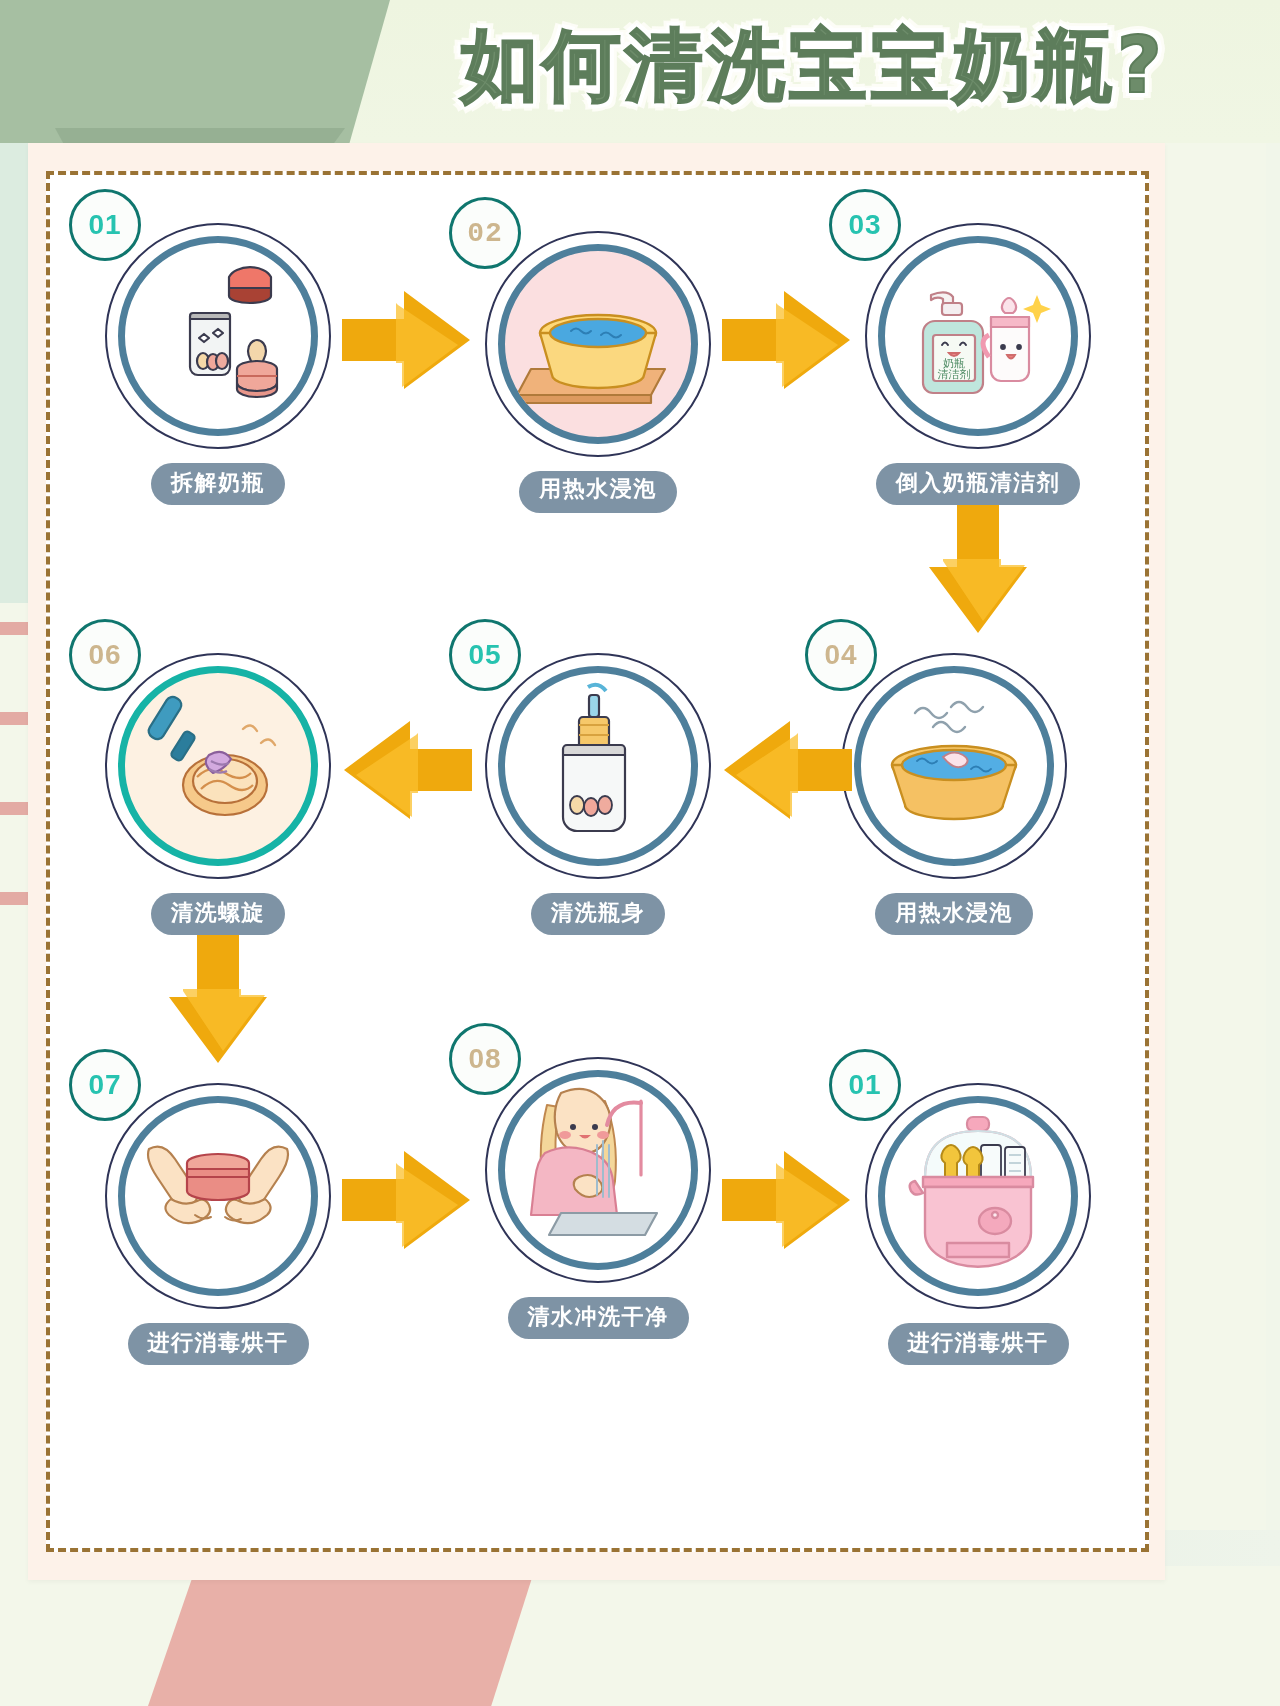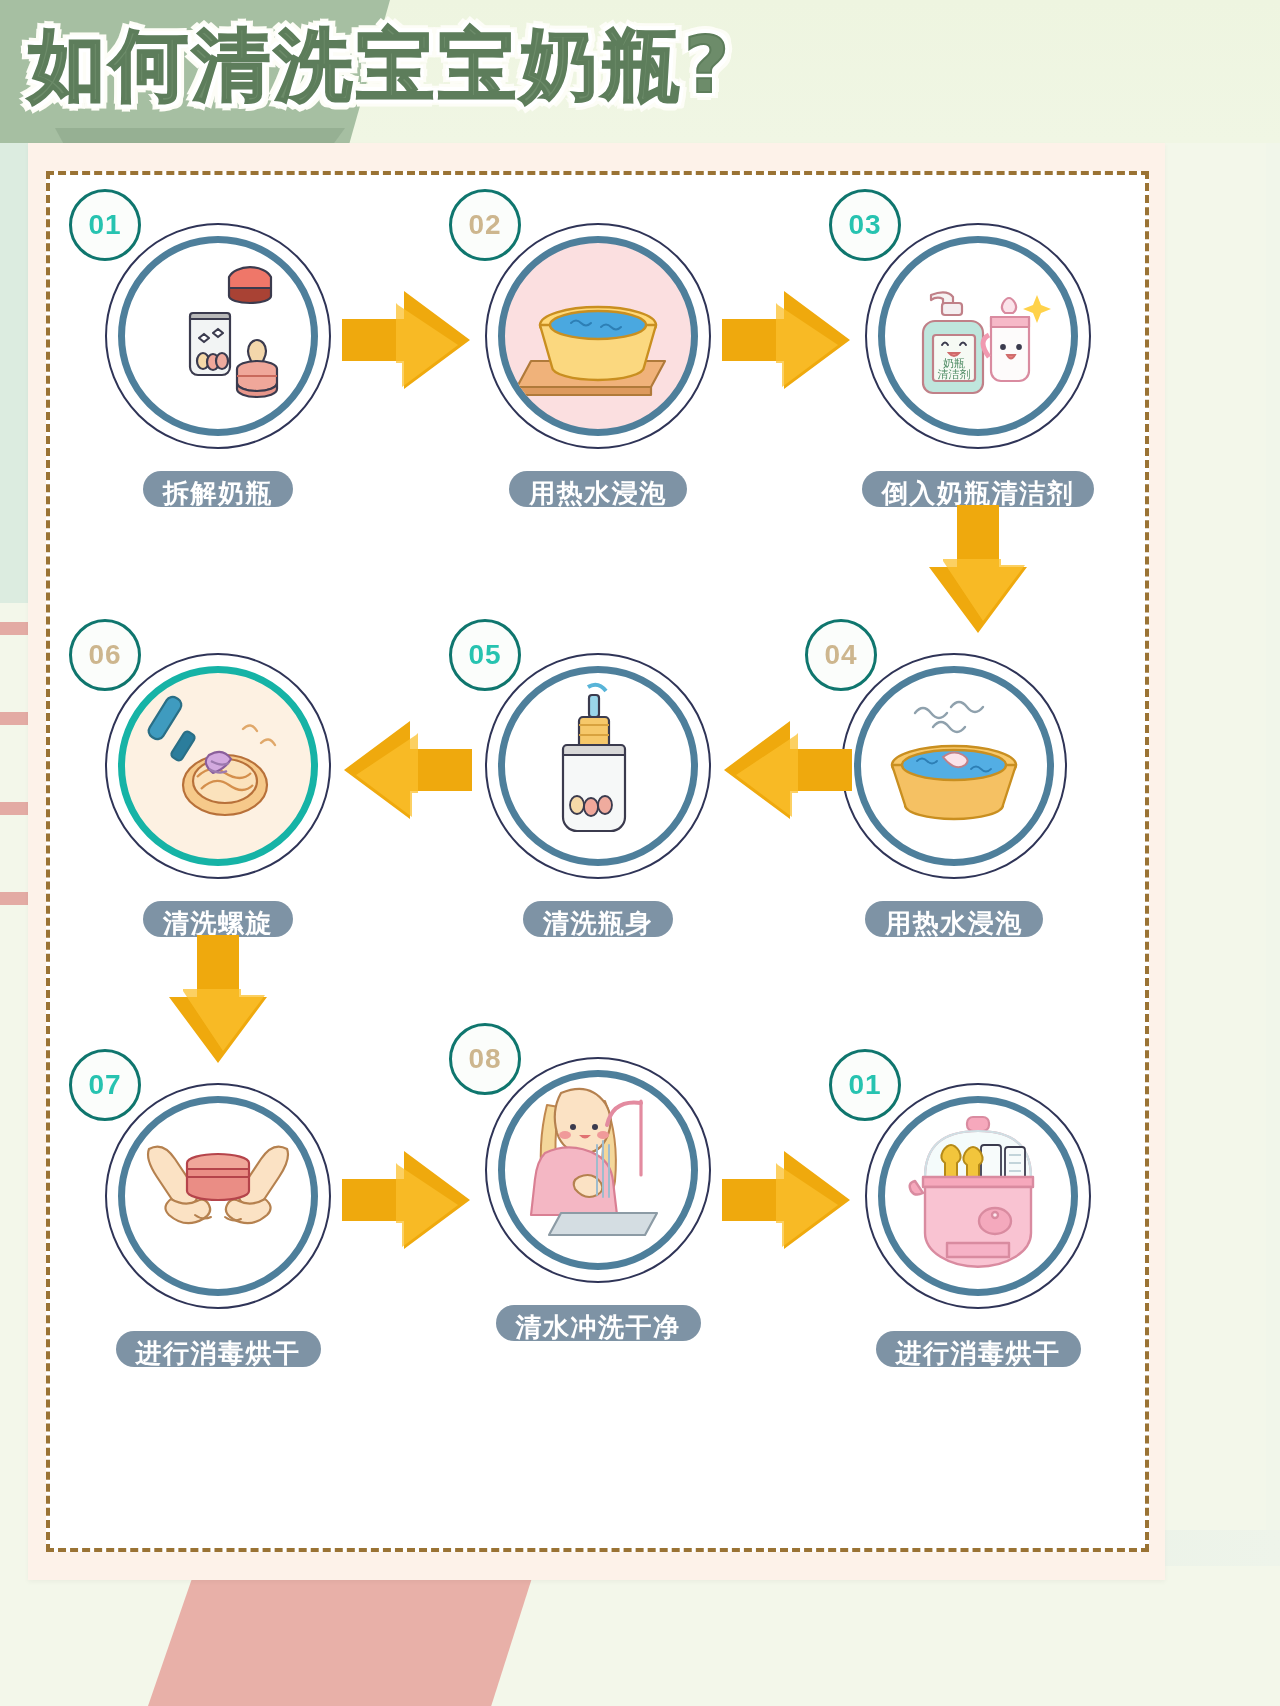--- a/index.html
+++ b/index.html
@@ -90,21 +90,21 @@
     right: 0; top: 143px;
     width: 14px; height: 1420px;
     background: #f1f6ea;
   }
 
   
   .title-wrap {
     position: absolute;
     left: 0; top: 8px;
     width: 1180px;
-    text-align: left;
+    text-align: right;
     z-index: 6;
     padding-left: 14px;
   }
   .title {
     display: inline-block;
     font-family: "DejaVu Sans", "Liberation Sans", sans-serif;
     font-size: 78px;
     font-weight: bold;
     letter-spacing: 4px;
     color: #6d8c6a;
@@ -195,25 +195,25 @@
   .ring.cream-fill { background: #fdf1e2; }
 
   .art {
     position: absolute;
     left: 0; top: 0;
     width: 186px; height: 186px;
   }
 
   .label {
     display: inline-block;
-    margin-top: 22px;
-    padding: 9px 20px 1px;
+    margin-top: 14px;
+    padding: 9px 20px 11px;
     background: #7e93a5;
     color: #ffffff;
-    font-size: 26px;
+    font-size: 22px;
     font-weight: bold;
     letter-spacing: 1.5px;
     border-radius: 22px;
     white-space: nowrap;
     line-height: 1;
   }
 
   
   .arrow { position: absolute; }
   .arrow svg { display: block; }
@@ -271,21 +271,21 @@
         <path d="M112 133 h40" stroke="#c9695c" fill="none"></path>
         <path d="M112 140 a20 8 0 0 0 40 0 v6 a20 8 0 0 1 -40 0z" fill="#e8968a"></path>
       </g>
     </svg>
           </div>
         </div>
       </div>
       <div class="badge teal">01</div>
     </div>
     <div class="label">拆解奶瓶</div></div>
-          <div class="step" style="left: 420px; top: 48px;">
+          <div class="step" style="left: 420px; top: 56px; font-family: Liberation Mono, monospace;">
     <div class="circle-zone">
       <div class="circle">
         <div class="ring  pink-fill">
           <div class="art">
             
     <svg viewBox="0 0 186 186">
       <g stroke="#b07a3a" stroke-width="2.2" stroke-linejoin="round">
         <path d="M26 118 h134 l-14 26 h-134z" fill="#f0b27a"></path>
         <path d="M12 144 h134 v8 h-134z" fill="#dd9a5e"></path>
       </g>

